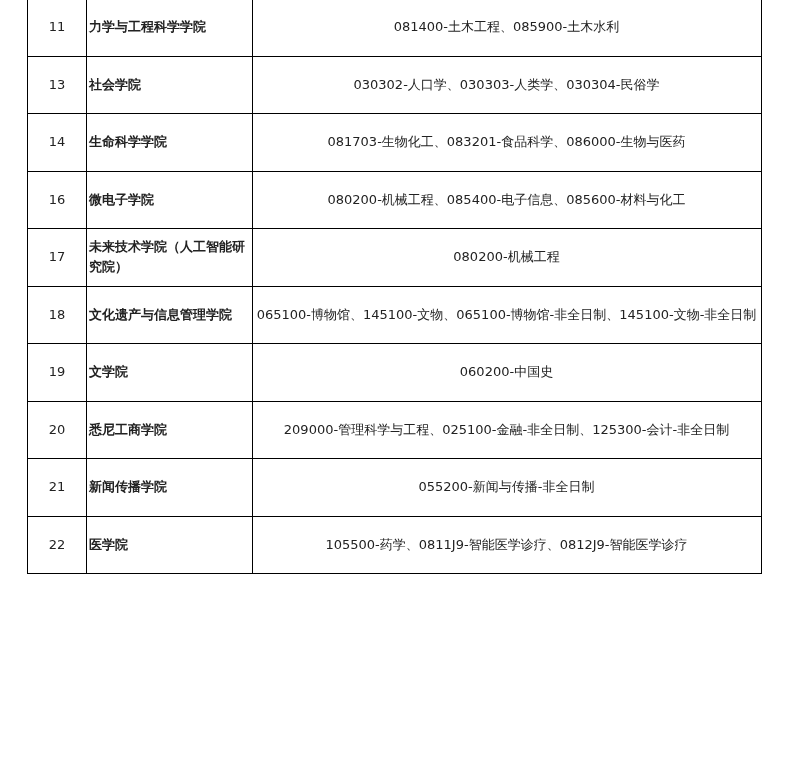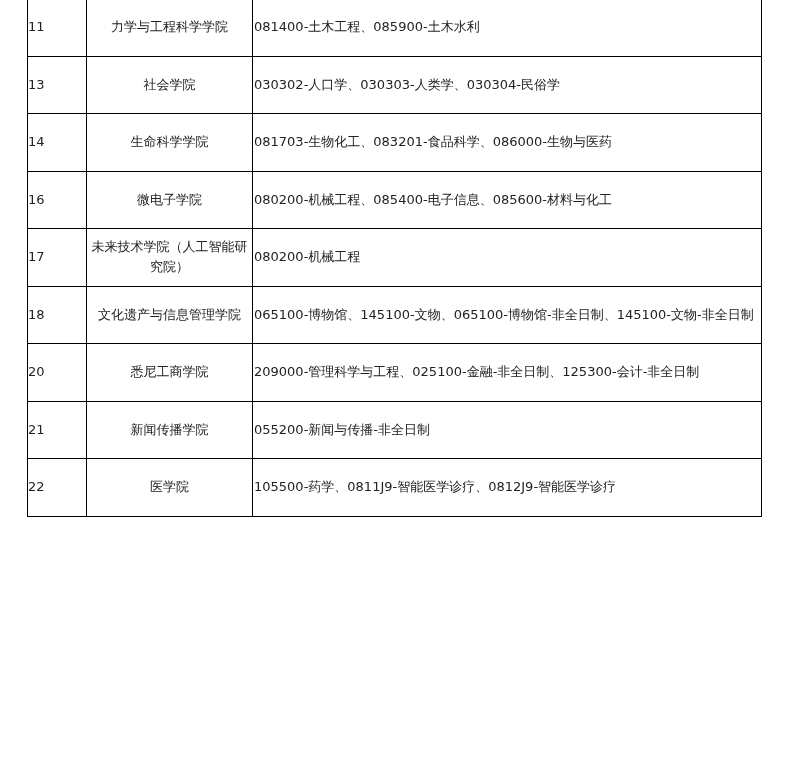--- a/index.html
+++ b/index.html
@@ -30,28 +30,30 @@
       border: 1px solid #000000;
       font-size: 13px;
       line-height: 20px;
       padding: 0;
       height: 57.5px;
       box-sizing: border-box;
       vertical-align: middle;
     }
     td.col-no {
       width: 59px;
+      text-align: center;
     }
     td.col-school {
       width: 166px;
-      text-align: center;
+      text-align: left;
       padding: 0 2px;
+      font-weight: bold;
     }
     td.col-major {
-      text-align: left;
+      text-align: center;
       padding: 0 2px 0 1px;
       margin-left: 24px;
     }
   </style>
 </head>
 <body>
 
 <div class="table-wrap">
   <table>
     <tbody>
@@ -79,20 +81,25 @@
         <td class="col-no">17</td>
         <td class="col-school">未来技术学院（人工智能研究院）</td>
         <td class="col-major">080200-机械工程</td>
       </tr>
       <tr>
         <td class="col-no">18</td>
         <td class="col-school">文化遗产与信息管理学院</td>
         <td class="col-major">065100-博物馆、145100-文物、065100-博物馆-非全日制、145100-文物-非全日制</td>
       </tr>
       <tr>
+        <td class="col-no">19</td>
+        <td class="col-school">文学院</td>
+        <td class="col-major">060200-中国史</td>
+      </tr>
+      <tr>
         <td class="col-no">20</td>
         <td class="col-school">悉尼工商学院</td>
         <td class="col-major">209000-管理科学与工程、025100-金融-非全日制、125300-会计-非全日制</td>
       </tr>
       <tr>
         <td class="col-no">21</td>
         <td class="col-school">新闻传播学院</td>
         <td class="col-major">055200-新闻与传播-非全日制</td>
       </tr>
       <tr>

